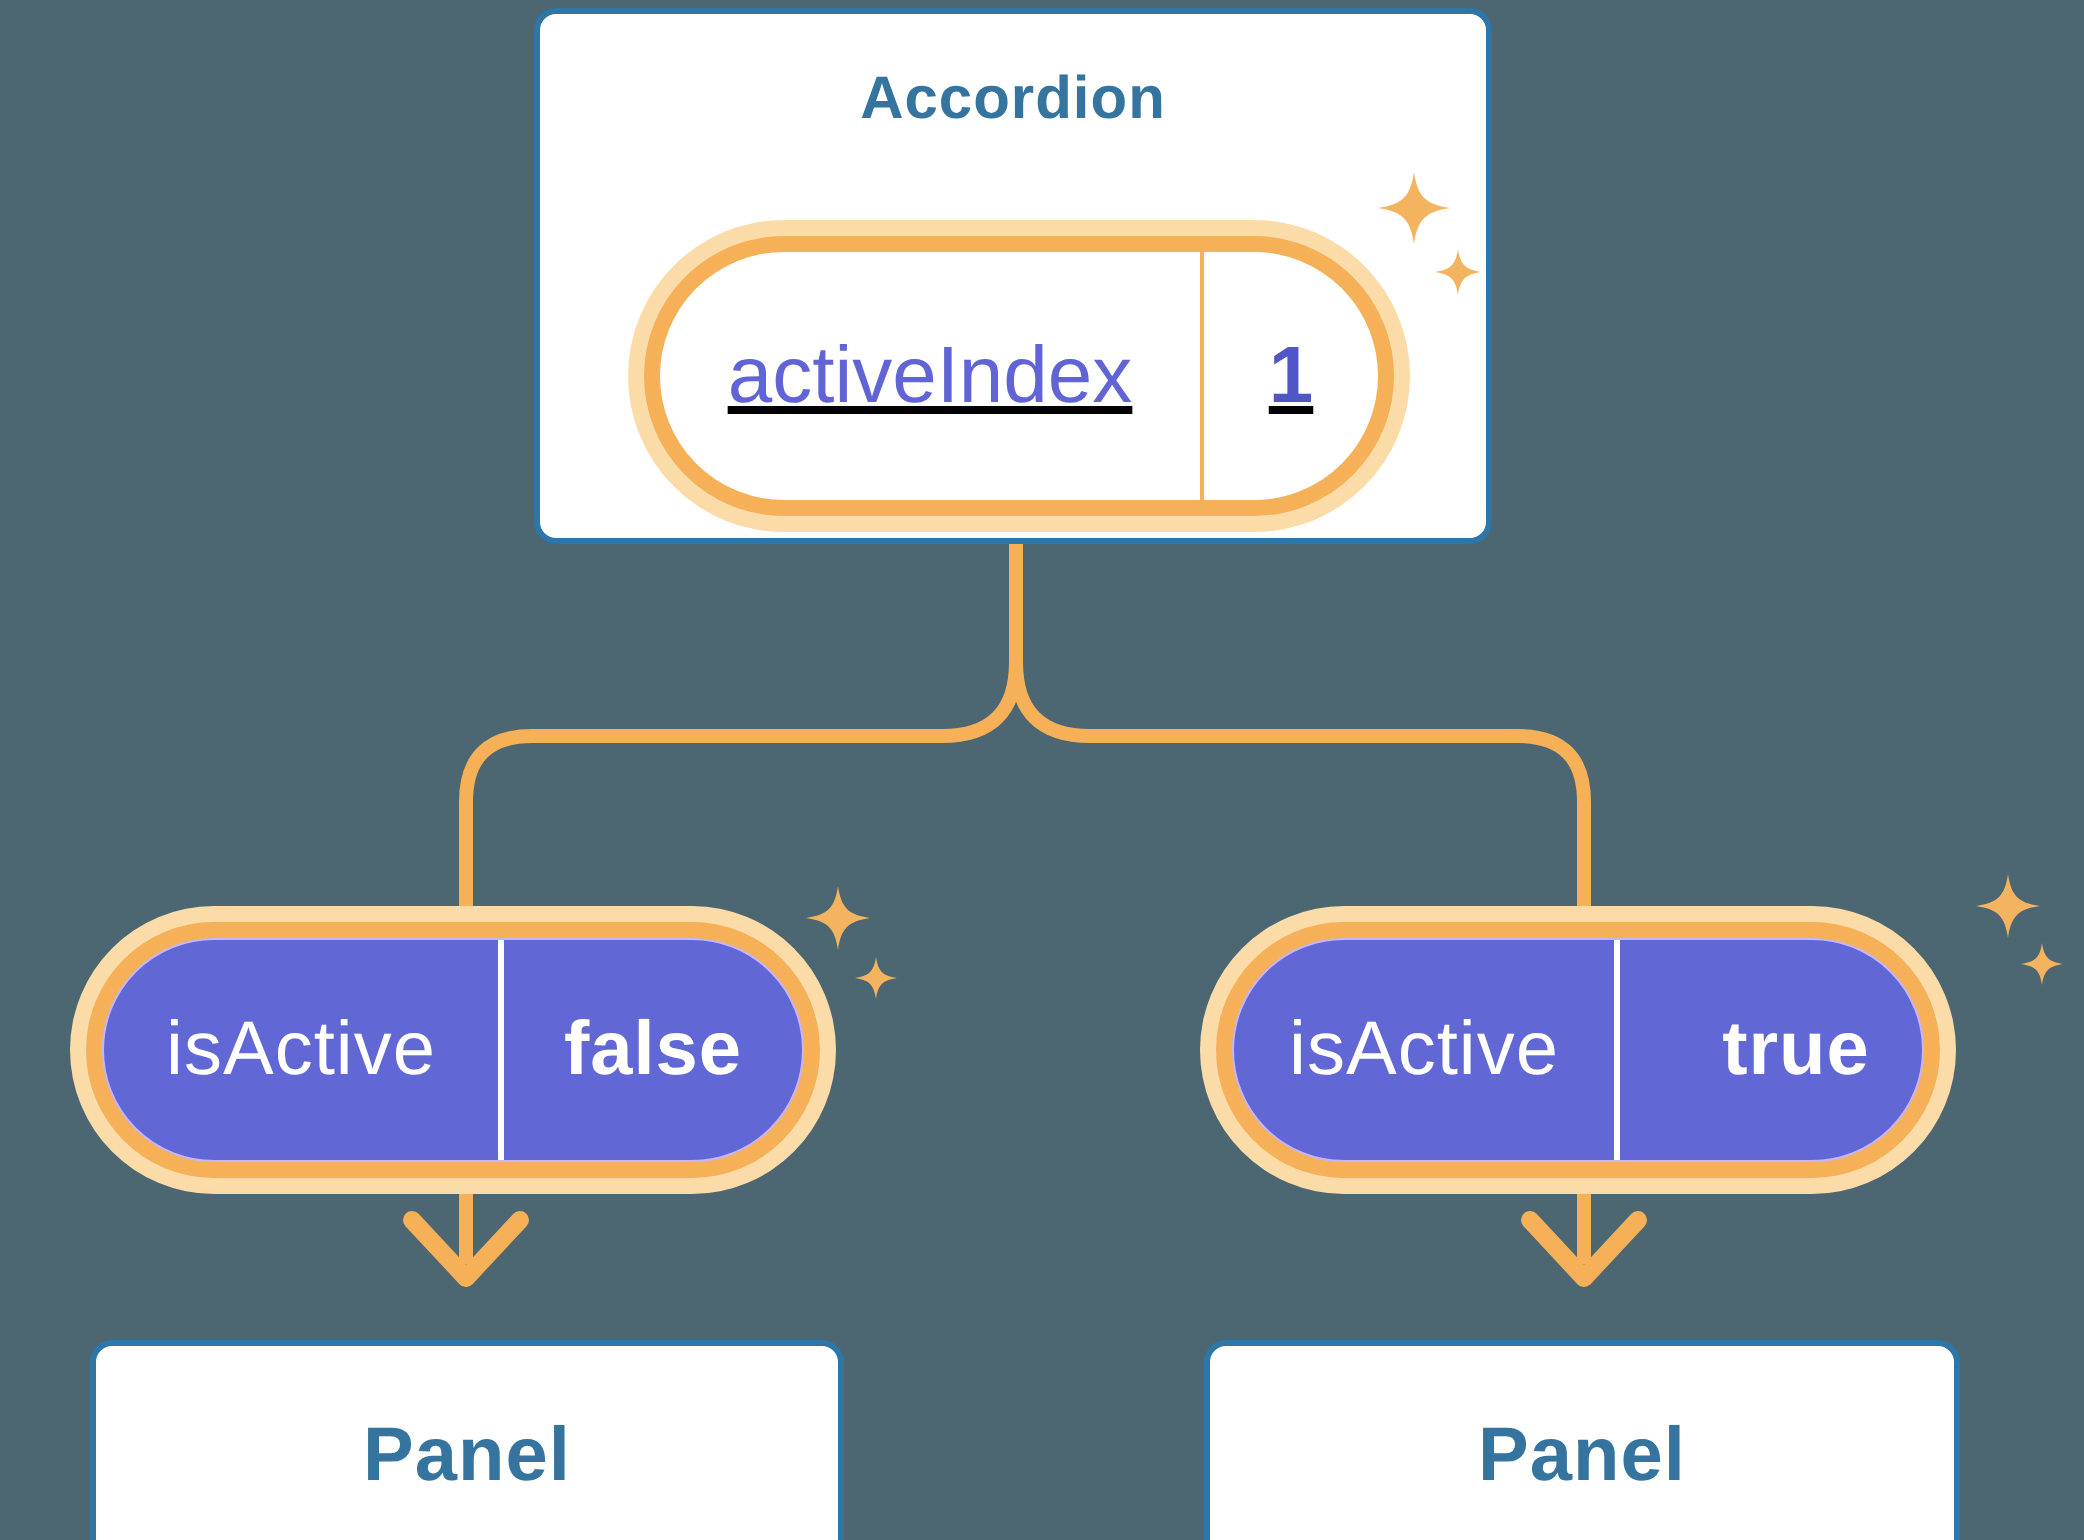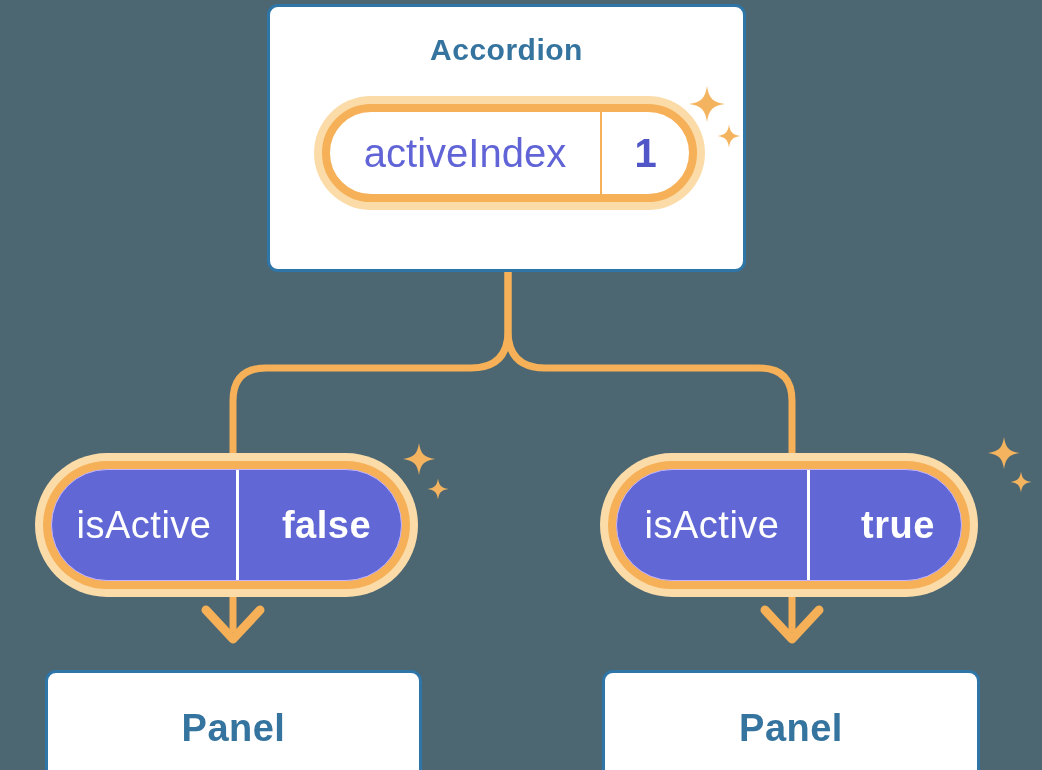--- a/index.html
+++ b/index.html
@@ -31,44 +31,45 @@
   .panel-card{display:flex;align-items:center;justify-content:center;margin-top:24px;}
   .panel-left{left:45px;top:646px;width:377px;height:116px;}
   .panel-right{left:602px;top:646px;width:378px;height:116px;}
   .panel-title{font-size:38px;font-weight:600;letter-spacing:.5px;color:var(--heading-text,#35749E);}
 
   .pill{
     position:absolute;z-index:3;box-sizing:border-box;
     border-radius:999px;display:flex;align-items:stretch;overflow:hidden;
   }
   .state-pill{
-    left:322px;top:104px;width:375px;height:98px;
+    left:322px;top:118px;width:375px;height:140px;
     background:#fff;
     border:8px solid var(--orange,#F5B058);
     box-shadow:0 0 0 8px var(--orange-halo,#FBDCA8);
+    text-decoration:underline;
   }
   .state-pill .pill-label{flex:1;display:flex;align-items:center;justify-content:center;
     font-size:40px;color:var(--purple-text,#6064D6);}
   .state-pill .pill-divider{width:2px;background:var(--orange,#F5B058);}
   .state-pill .pill-value{width:87px;display:flex;align-items:center;justify-content:center;
     font-size:40px;font-weight:bold;color:var(--purple-value,#5055C8);}
 
   .prop-pill{
     height:112px;top:469px;
     background:var(--purple-fill,#6168D6);
     border:1px solid #c4b5fd;
     box-shadow:0 0 0 8px var(--orange,#F5B058),0 0 0 16px var(--orange-halo,#FBDCA8);
   }
   .prop-pill .pill-label{flex:1;display:flex;align-items:center;justify-content:center;
     font-size:38px;color:#fff;letter-spacing:.5px;}
   .prop-pill .pill-divider{width:3px;background:#fff;}
   .prop-pill .pill-value{display:flex;align-items:center;justify-content:center;
     font-size:38px;font-weight:bold;color:#fff;letter-spacing:.5px;}
   .prop-pill-left{left:51px;width:351px;}
-  .prop-pill-left .pill-value{width:149px;padding-left:13px;}
+  .prop-pill-left .pill-value{width:149px;}
   .prop-pill-right{left:616px;width:346px;}
   .prop-pill-right .pill-value{width:126px;padding-left:25px;}
 </style>
 </head>
 <body>
 
 <div class="stage">
 
   <svg class="layer connectors" viewBox="0 0 1042 770">
     <path class="branch" d="M233,632 V401 Q233,368 266,368 H471 Q508,368 508,331 V272"></path>

